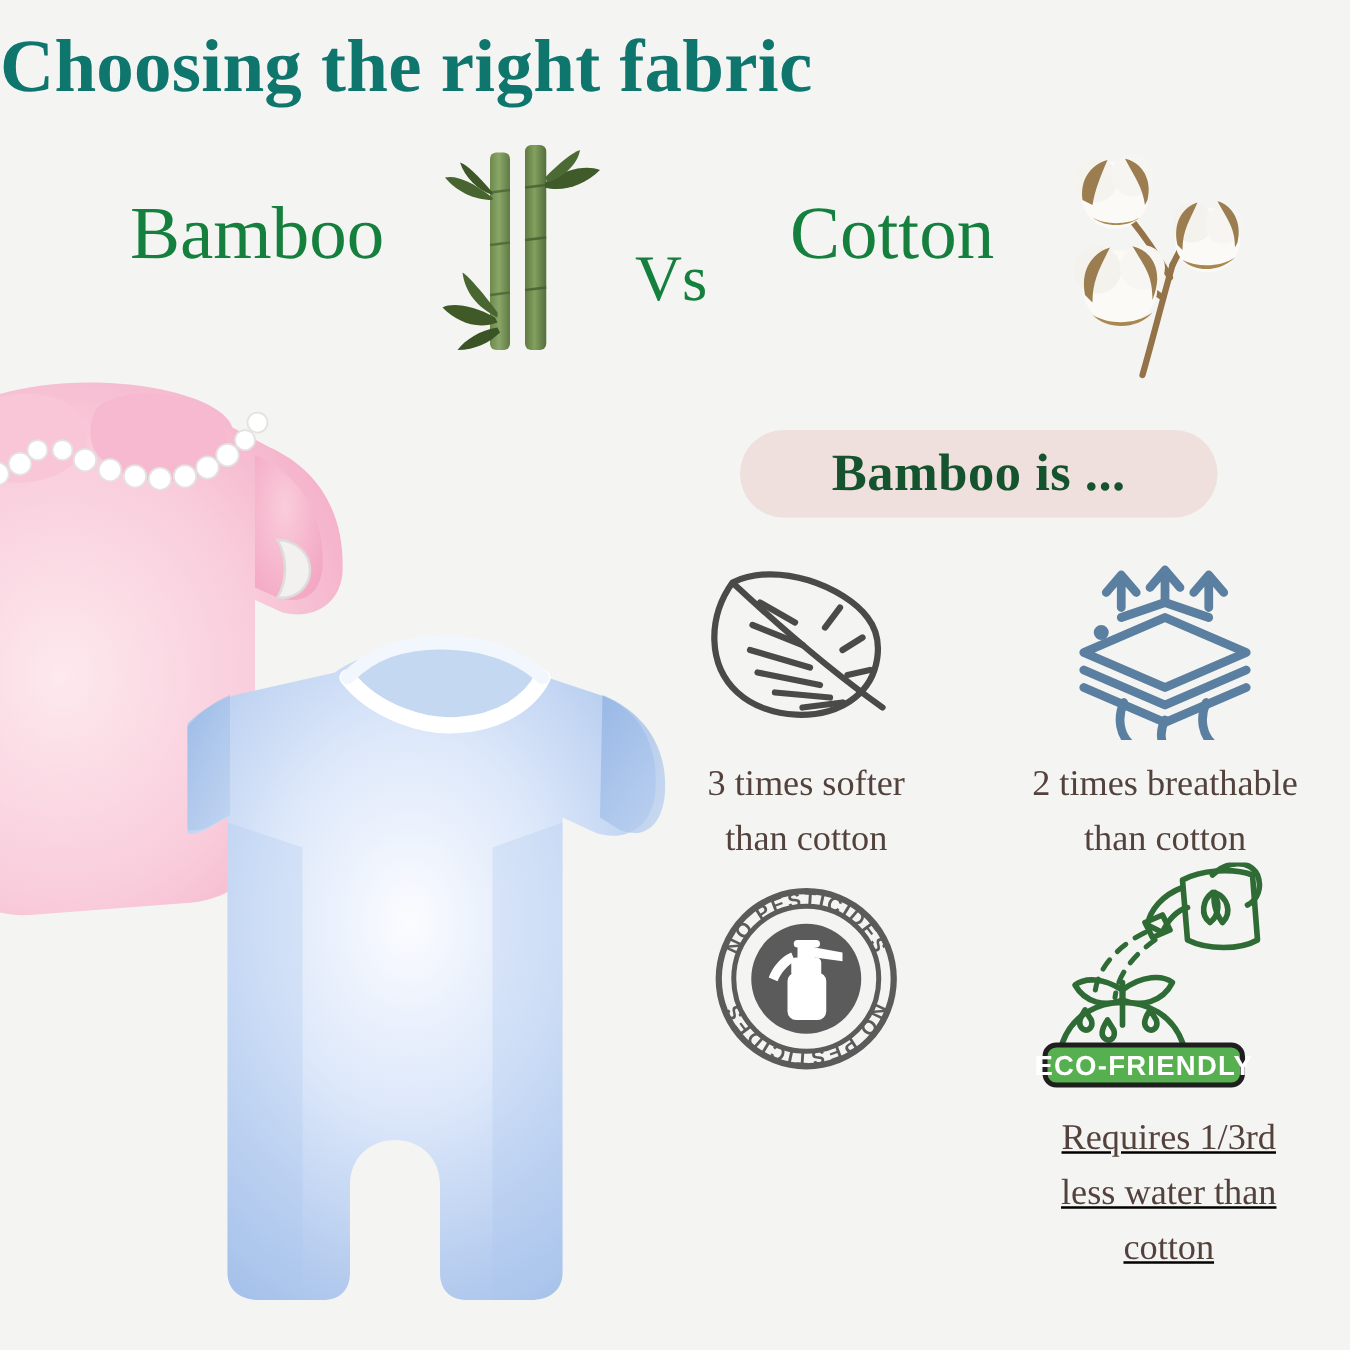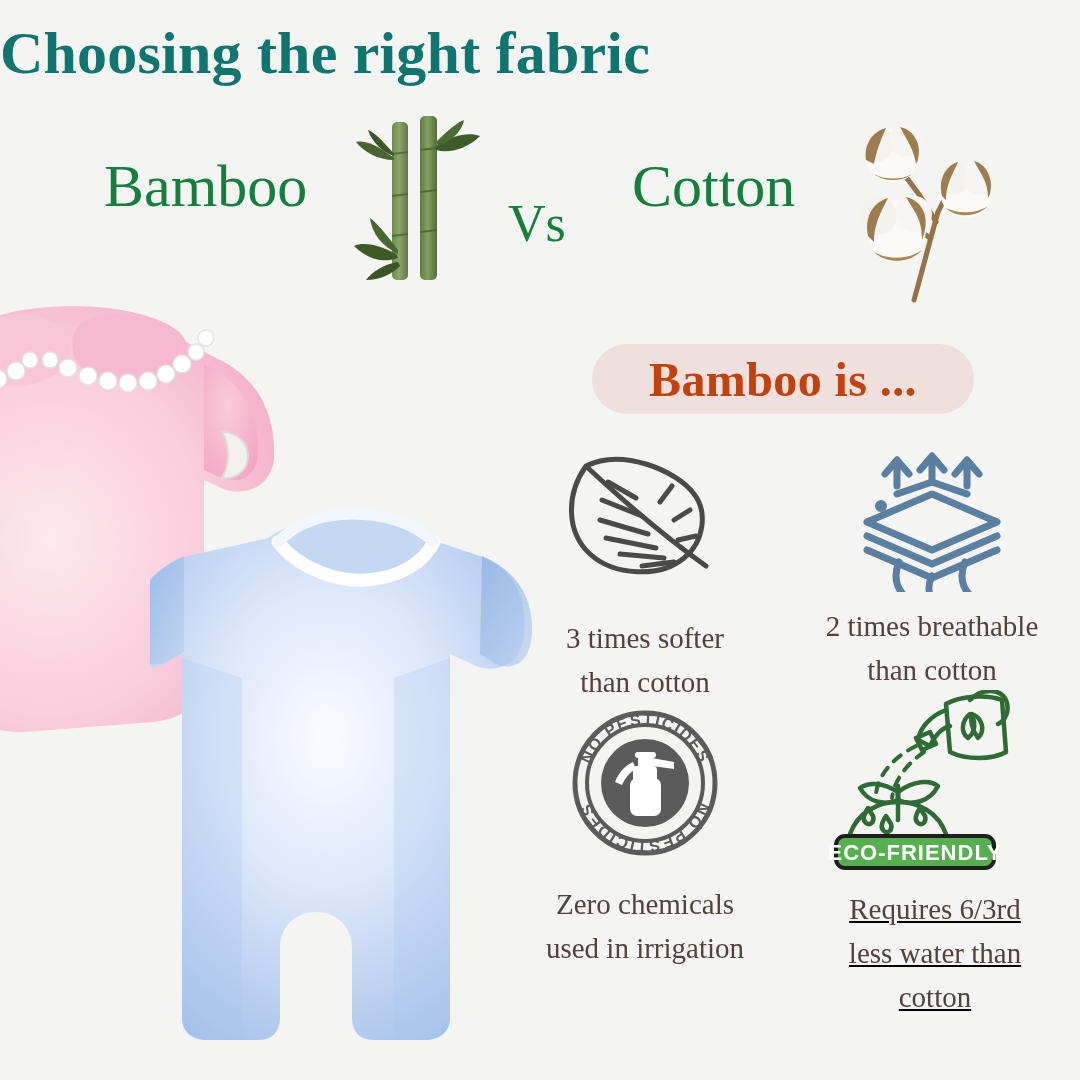--- a/index.html
+++ b/index.html
@@ -37,34 +37,34 @@
   .blue-suit{position:absolute;left:150px;top:498px;width:400px;height:562px;}
 
   
   .pill{
     position:absolute;left:592px;top:344px;width:382px;height:70px;
     background:#efdfdd;border-radius:38px;
     display:flex;align-items:center;justify-content:center;
   }
   .pill span{
     font-family:"Liberation Serif", serif;
-    font-size:48px;font-weight:700;color:#c2410c;letter-spacing:.4px;
+    font-size:42px;font-weight:700;color:#14532d;letter-spacing:.4px;
   }
 
   
   .benefit{position:absolute;text-align:center;}
   .benefit .ico{display:block;margin:0 auto;}
   .benefit .cap{
     font-family:"Liberation Serif", serif;
     font-size:29px;color:#53413c;line-height:1.52;white-space:pre-line;
     font-weight:400;
   }
 
   .b1{left:500px;top:442px;width:290px;}
-  .b1 .cap{margin-top:20px;}
+  .b1 .cap{margin-top:8px;}
   .b2{left:782px;top:442px;width:300px;}
   .b2 .cap{margin-top:8px;}
   .b3{left:500px;top:706px;width:290px;}
   .b3 .cap{margin-top:22px;}
   .b4{left:790px;top:690px;width:290px;text-decoration:underline;}
   .b4 .cap{margin-top:8px;}
 </style>
 </head>
 <body>
 
@@ -307,22 +307,20 @@
         <g fill="#ffffff">
           <rect x="70" y="72" width="31" height="38" rx="7"></rect>
           <rect x="73" y="60" width="24" height="16" rx="4"></rect>
           <rect x="78" y="50" width="14" height="12" rx="3"></rect>
           <rect x="75" y="46" width="21" height="6" rx="3"></rect>
           <path d="M92 52 L114 56 L114 63 L92 60 Z"></path>
           <path d="M73 56 C64 60 58 68 55 76 L62 79 C65 72 70 66 76 63 Z"></path>
         </g>
       </svg>
     </span>
-    <div class="cap">Zero chemicals
-used in irrigation</div>
   </div>
 
   <div class="benefit b4">
     <span class="ico">
       <svg width="230" height="185" viewBox="0 0 230 185">
         <g fill="none" stroke="#2f6b34" stroke-width="4.5" stroke-linecap="round" stroke-linejoin="round">
 
           <path d="M126 14 C140 6 166 4 182 10 L186 62 C172 70 146 70 130 62 Z"></path>
 
           <path d="M150 10 C162 -2 180 -2 186 10 C190 20 186 30 178 34"></path>
@@ -350,18 +348,18 @@
           <path d="M66 126 C62 132 60 138 64 141 C68 144 73 140 71 134 Z"></path>
           <path d="M100 118 C96 124 94 130 98 133 C102 136 107 132 105 126 Z"></path>
         </g>
 
         <g>
           <rect x="16" y="146" width="158" height="32" rx="9" fill="#57b04f" stroke="#1f1f1f" stroke-width="4"></rect>
           <text x="95" y="170" text-anchor="middle" font-family="'Liberation Sans',sans-serif" font-size="22" font-weight="bold" fill="#ffffff" letter-spacing="1">ECO-FRIENDLY</text>
         </g>
       </svg>
     </span>
-    <div class="cap">Requires 6/3rd
+    <div class="cap">Requires 1/3rd
 less water than
 cotton</div>
   </div>
 
 </div>
 
 </body></html>

